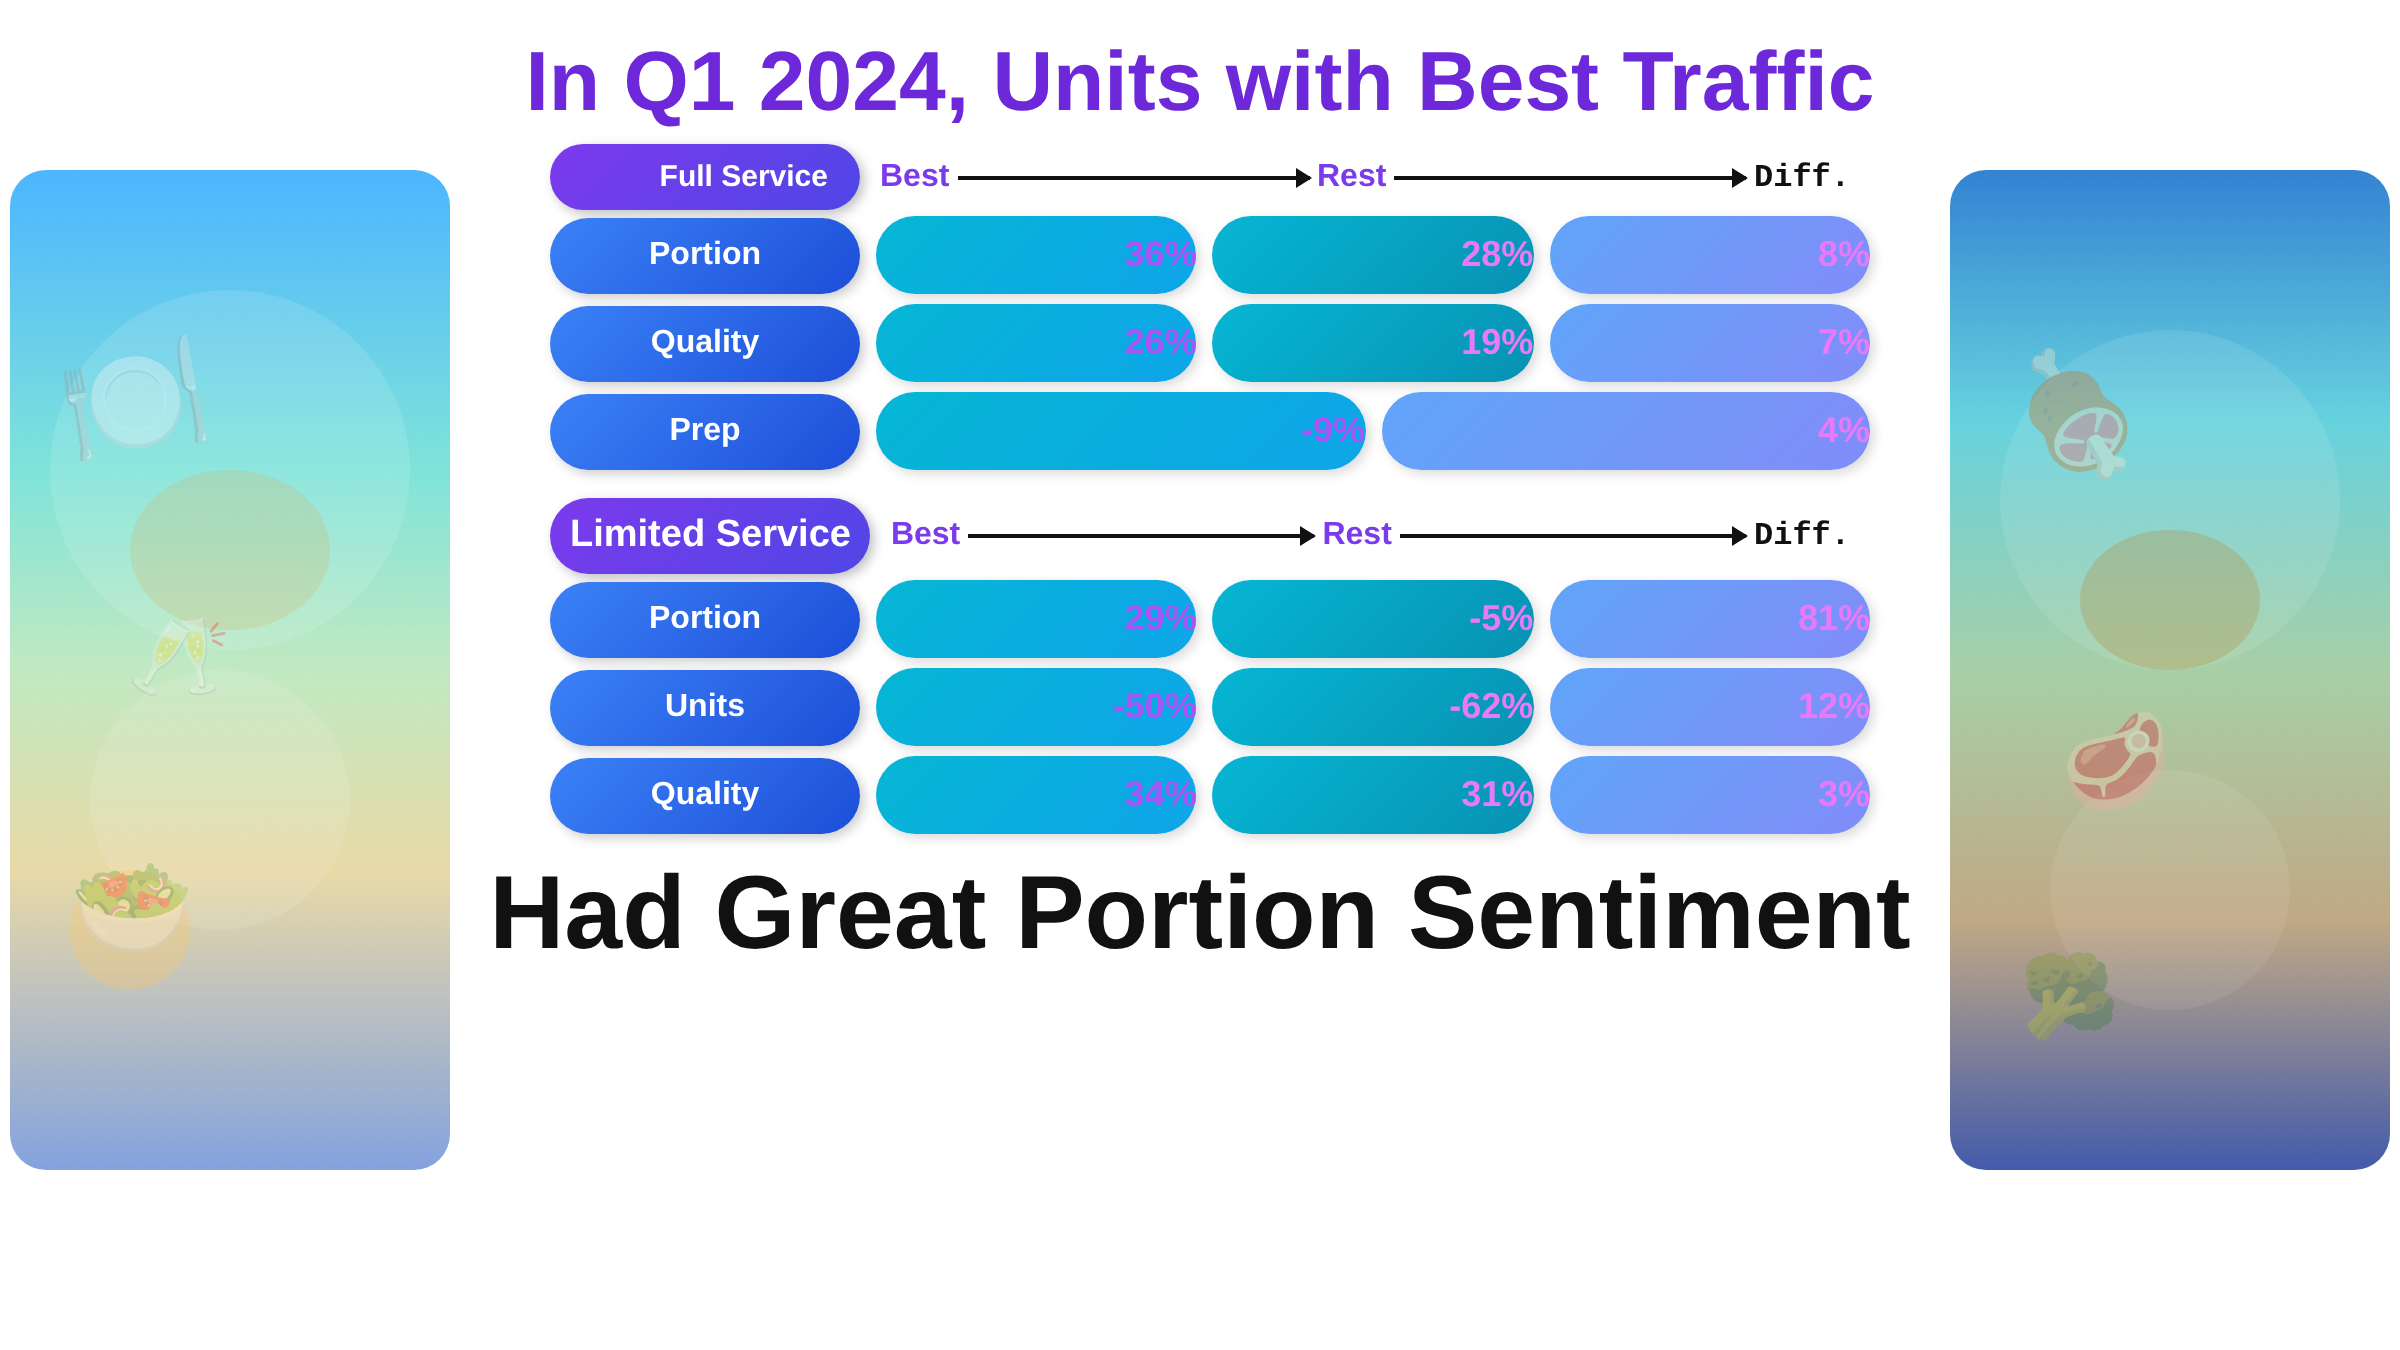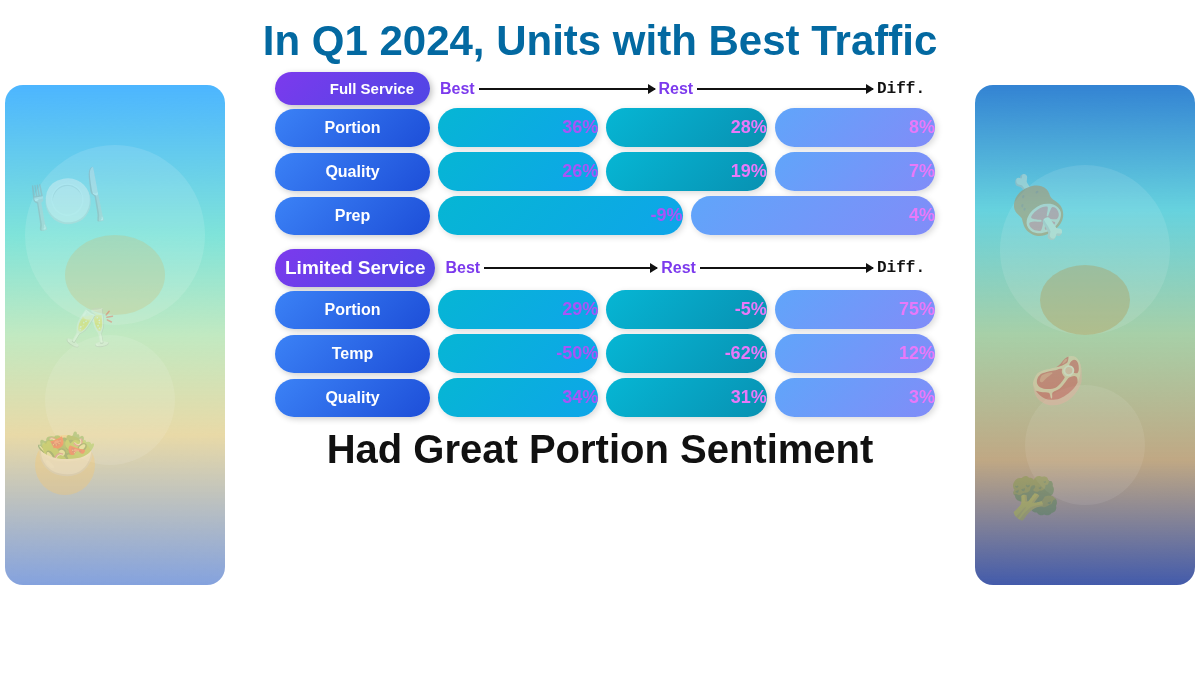--- a/index.html
+++ b/index.html
@@ -19,21 +19,21 @@
       height: 675px;
       display: flex;
       flex-direction: column;
       align-items: center;
       padding-top: 18px;
     }
 
     .title {
       font-size: 42px;
       font-weight: 900;
-      color: #0369a1;
+      color: #6d28d9;
       text-align: center;
       line-height: 1.1;
       margin-bottom: 8px;
       text-shadow: 1px 1px 0 rgba(255,255,255,0.8);
     }
 
     .table-section {
       display: flex;
       flex-direction: column;
       align-items: center;
@@ -153,21 +153,21 @@
     .cell-diff {
       background: linear-gradient(135deg, #60a5fa, #818cf8);
       color: #e879f9;
     }
 
     .section-gap {
       height: 6px;
     }
 
     .bottom-title {
-      font-size: 40px;
+      font-size: 52px;
       font-weight: 900;
       color: #111;
       text-align: center;
       margin-top: 8px;
       text-shadow: 1px 1px 0 rgba(255,255,255,0.8);
     }
 
     
     .food-left {
       position: absolute;
@@ -259,25 +259,25 @@
         <span class="arrow-label">Rest</span>
         <div class="arrow-line"></div>
         <span class="arrow-label diff">Diff.</span>
       </div>
     </div>
 
     <div class="data-row">
       <div class="row-label">Portion</div>
       <div class="cell cell-best">29%</div>
       <div class="cell cell-rest">-5%</div>
-      <div class="cell cell-diff">75%</div>
-    </div>
-
-    <div class="data-row">
-      <div class="row-label">Temp</div>
+      <div class="cell cell-diff">81%</div>
+    </div>
+
+    <div class="data-row">
+      <div class="row-label">Units</div>
       <div class="cell cell-best">-50%</div>
       <div class="cell cell-rest">-62%</div>
       <div class="cell cell-diff">12%</div>
     </div>
 
     <div class="data-row">
       <div class="row-label">Quality</div>
       <div class="cell cell-best">34%</div>
       <div class="cell cell-rest">31%</div>
       <div class="cell cell-diff">3%</div>

